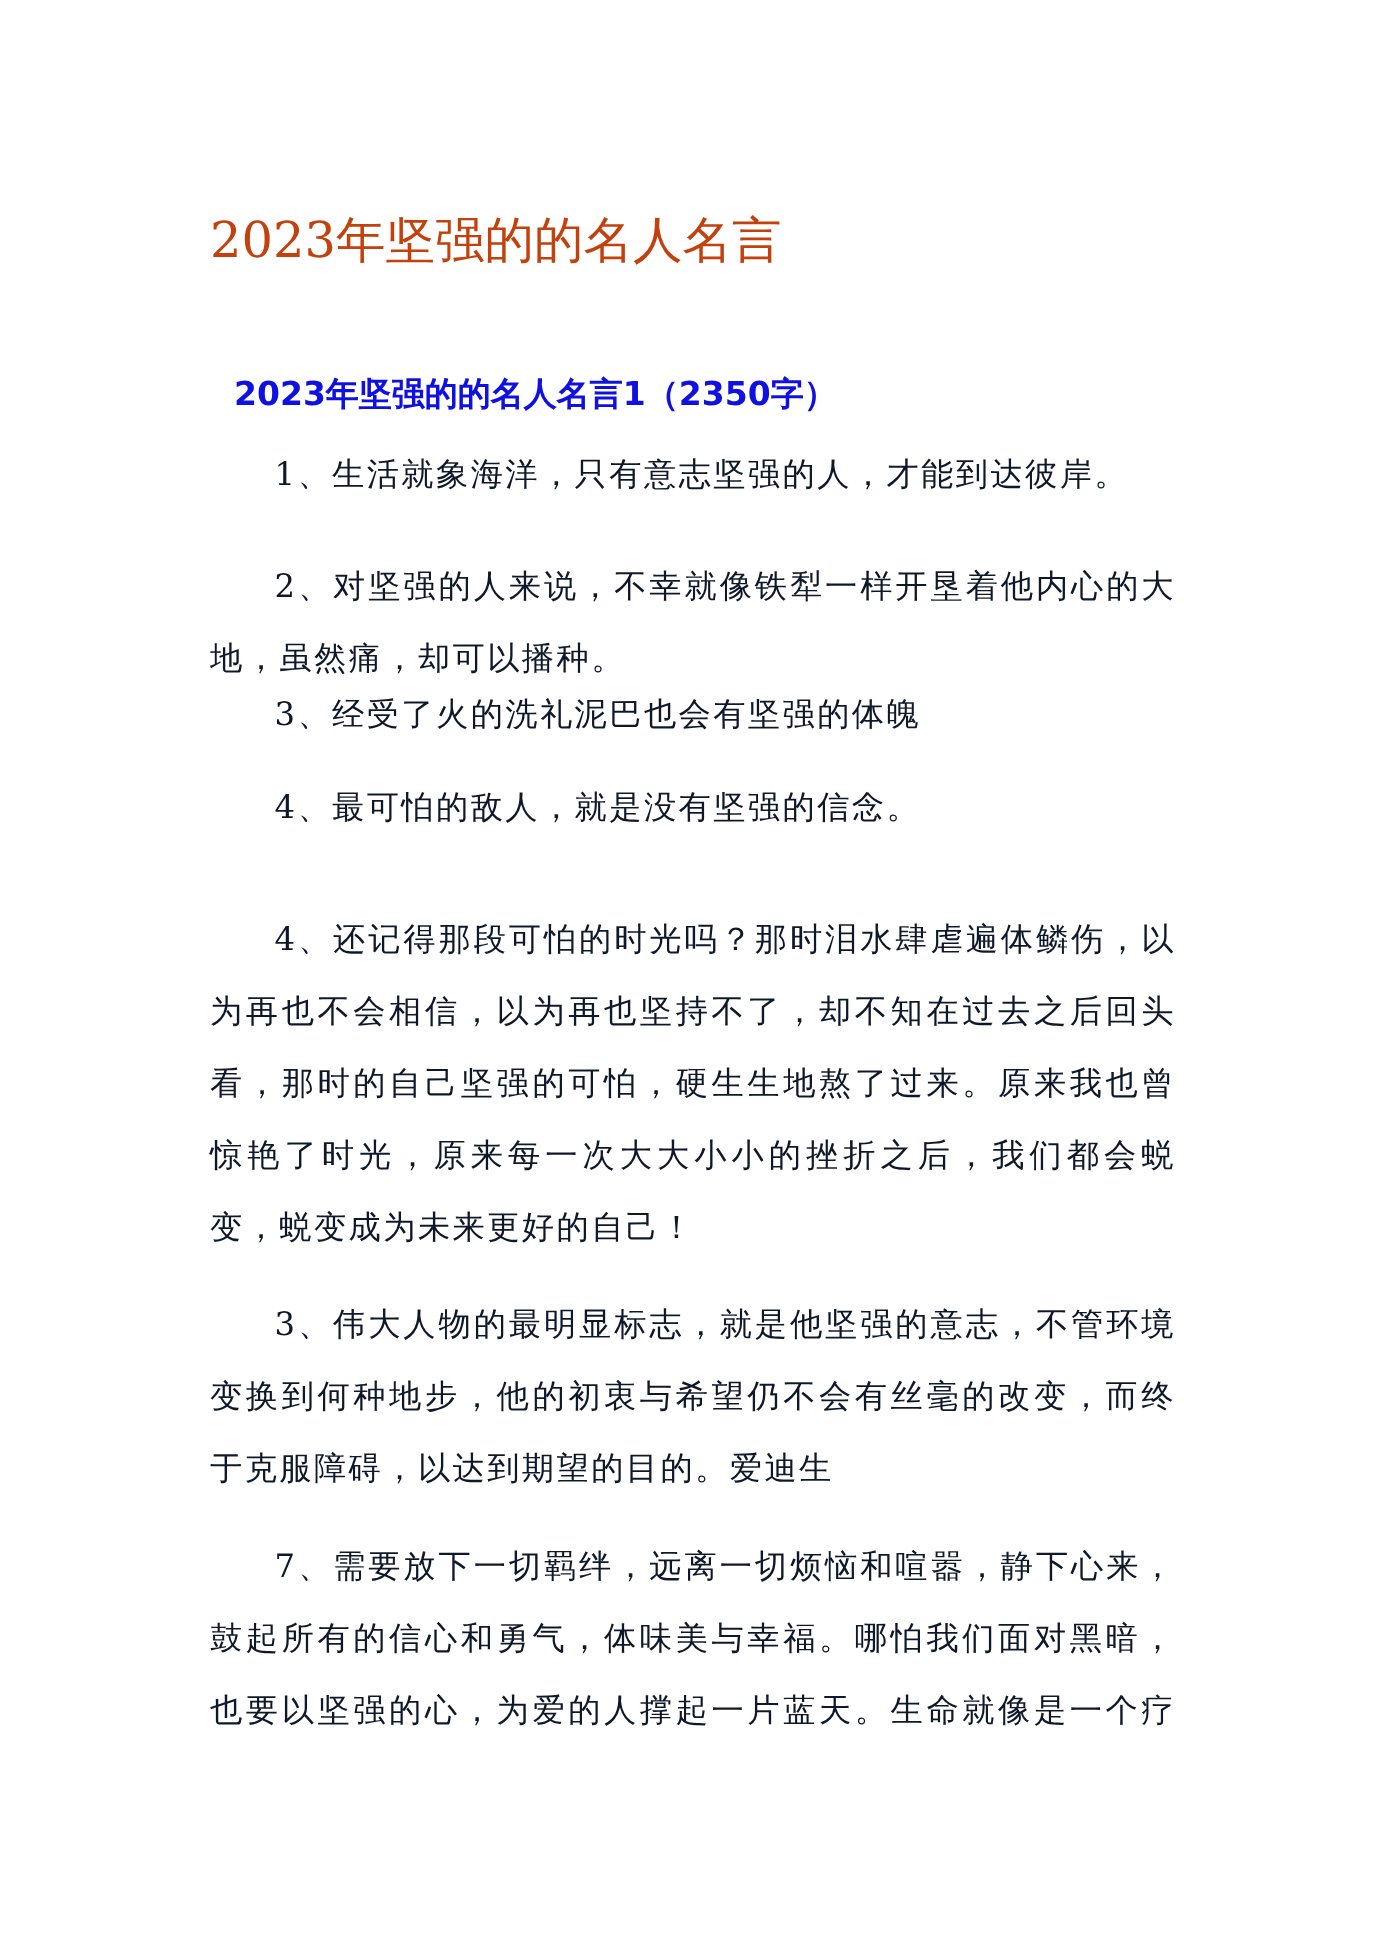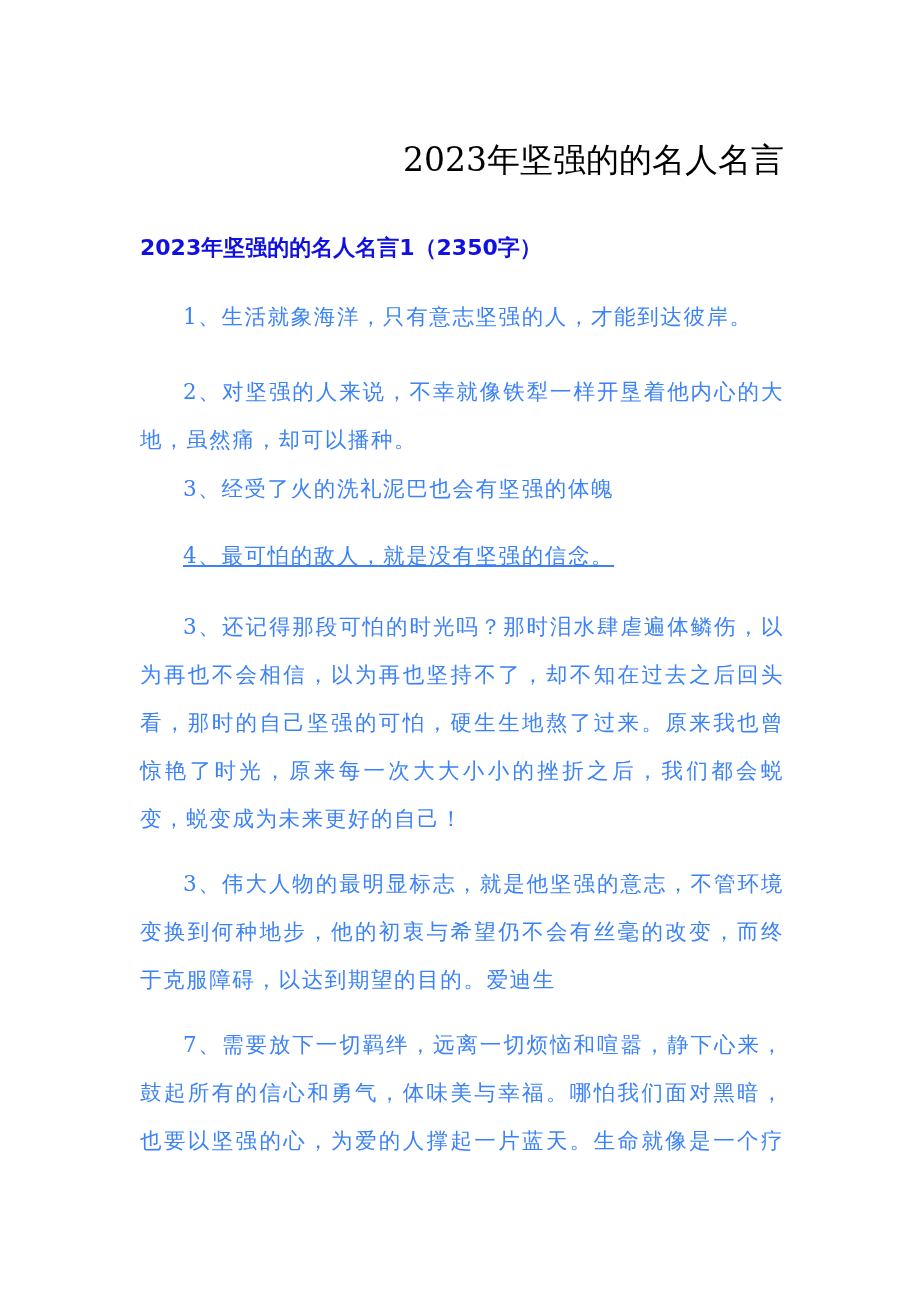--- a/index.html
+++ b/index.html
@@ -19,70 +19,70 @@
       position: absolute;
       left: 140px;
       top: 0;
       width: 644px;
     }
     .doc-title {
       position: absolute;
       left: 0;
       width: 644px;
       top: 136px;
-      text-align: right;
+      text-align: left;
       font-family: "DejaVu Serif", "Liberation Serif", serif;
       font-size: 33px;
       line-height: 48px;
-      color: #000000;
+      color: #c2410c;
       letter-spacing: 0px;
       margin: 0;
       font-weight: normal;
     }
     .section-heading {
       position: absolute;
       left: 0;
       top: 228px;
       font-family: "DejaVu Sans", "Liberation Sans", sans-serif;
       font-weight: bold;
       font-size: 22px;
       line-height: 40px;
       color: #1010e0;
-      margin: 0;
+      margin: 16px;
       white-space: nowrap;
     }
     .para {
       position: absolute;
       left: 0;
       width: 644px;
       margin: 0;
       font-size: 21.5px;
       line-height: 48px;
       text-indent: 43px;
       text-align: justify;
       text-align-last: left;
-      color: #3b82f6;
+      color: #0f172a;
       letter-spacing: 1.6px;
     }
     .p1 { top: 293px; }
     .p2 { top: 368px; }
-    .p3 { top: 465px; }
-    .p4 { top: 532px; text-decoration: underline; }
+    .p3 { top: 453px; }
+    .p4 { top: 515px; }
     .p5 { top: 603px; }
     .p6 { top: 860px; }
     .p7 { top: 1021px; height: 144px; overflow: hidden; }
   </style>
 </head>
 <body>
 
 <div class="page">
   <h1 class="doc-title">2023年坚强的的名人名言</h1>
 
   <h2 class="section-heading">2023年坚强的的名人名言1（2350字）</h2>
 
   <p class="para p1">1、生活就象海洋，只有意志坚强的人，才能到达彼岸。</p>
   <p class="para p2">2、对坚强的人来说，不幸就像铁犁一样开垦着他内心的大地，虽然痛，却可以播种。</p>
   <p class="para p3">3、经受了火的洗礼泥巴也会有坚强的体魄</p>
   <p class="para p4">4、最可怕的敌人，就是没有坚强的信念。</p>
-  <p class="para p5">3、还记得那段可怕的时光吗？那时泪水肆虐遍体鳞伤，以为再也不会相信，以为再也坚持不了，却不知在过去之后回头看，那时的自己坚强的可怕，硬生生地熬了过来。原来我也曾惊艳了时光，原来每一次大大小小的挫折之后，我们都会蜕变，蜕变成为未来更好的自己！</p>
+  <p class="para p5">4、还记得那段可怕的时光吗？那时泪水肆虐遍体鳞伤，以为再也不会相信，以为再也坚持不了，却不知在过去之后回头看，那时的自己坚强的可怕，硬生生地熬了过来。原来我也曾惊艳了时光，原来每一次大大小小的挫折之后，我们都会蜕变，蜕变成为未来更好的自己！</p>
   <p class="para p6">3、伟大人物的最明显标志，就是他坚强的意志，不管环境变换到何种地步，他的初衷与希望仍不会有丝毫的改变，而终于克服障碍，以达到期望的目的。爱迪生</p>
   <p class="para p7">7、需要放下一切羁绊，远离一切烦恼和喧嚣，静下心来，鼓起所有的信心和勇气，体味美与幸福。哪怕我们面对黑暗，也要以坚强的心，为爱的人撑起一片蓝天。生命就像是一个疗伤的过程，我们受</p>
 </div>
 
 </body></html>

